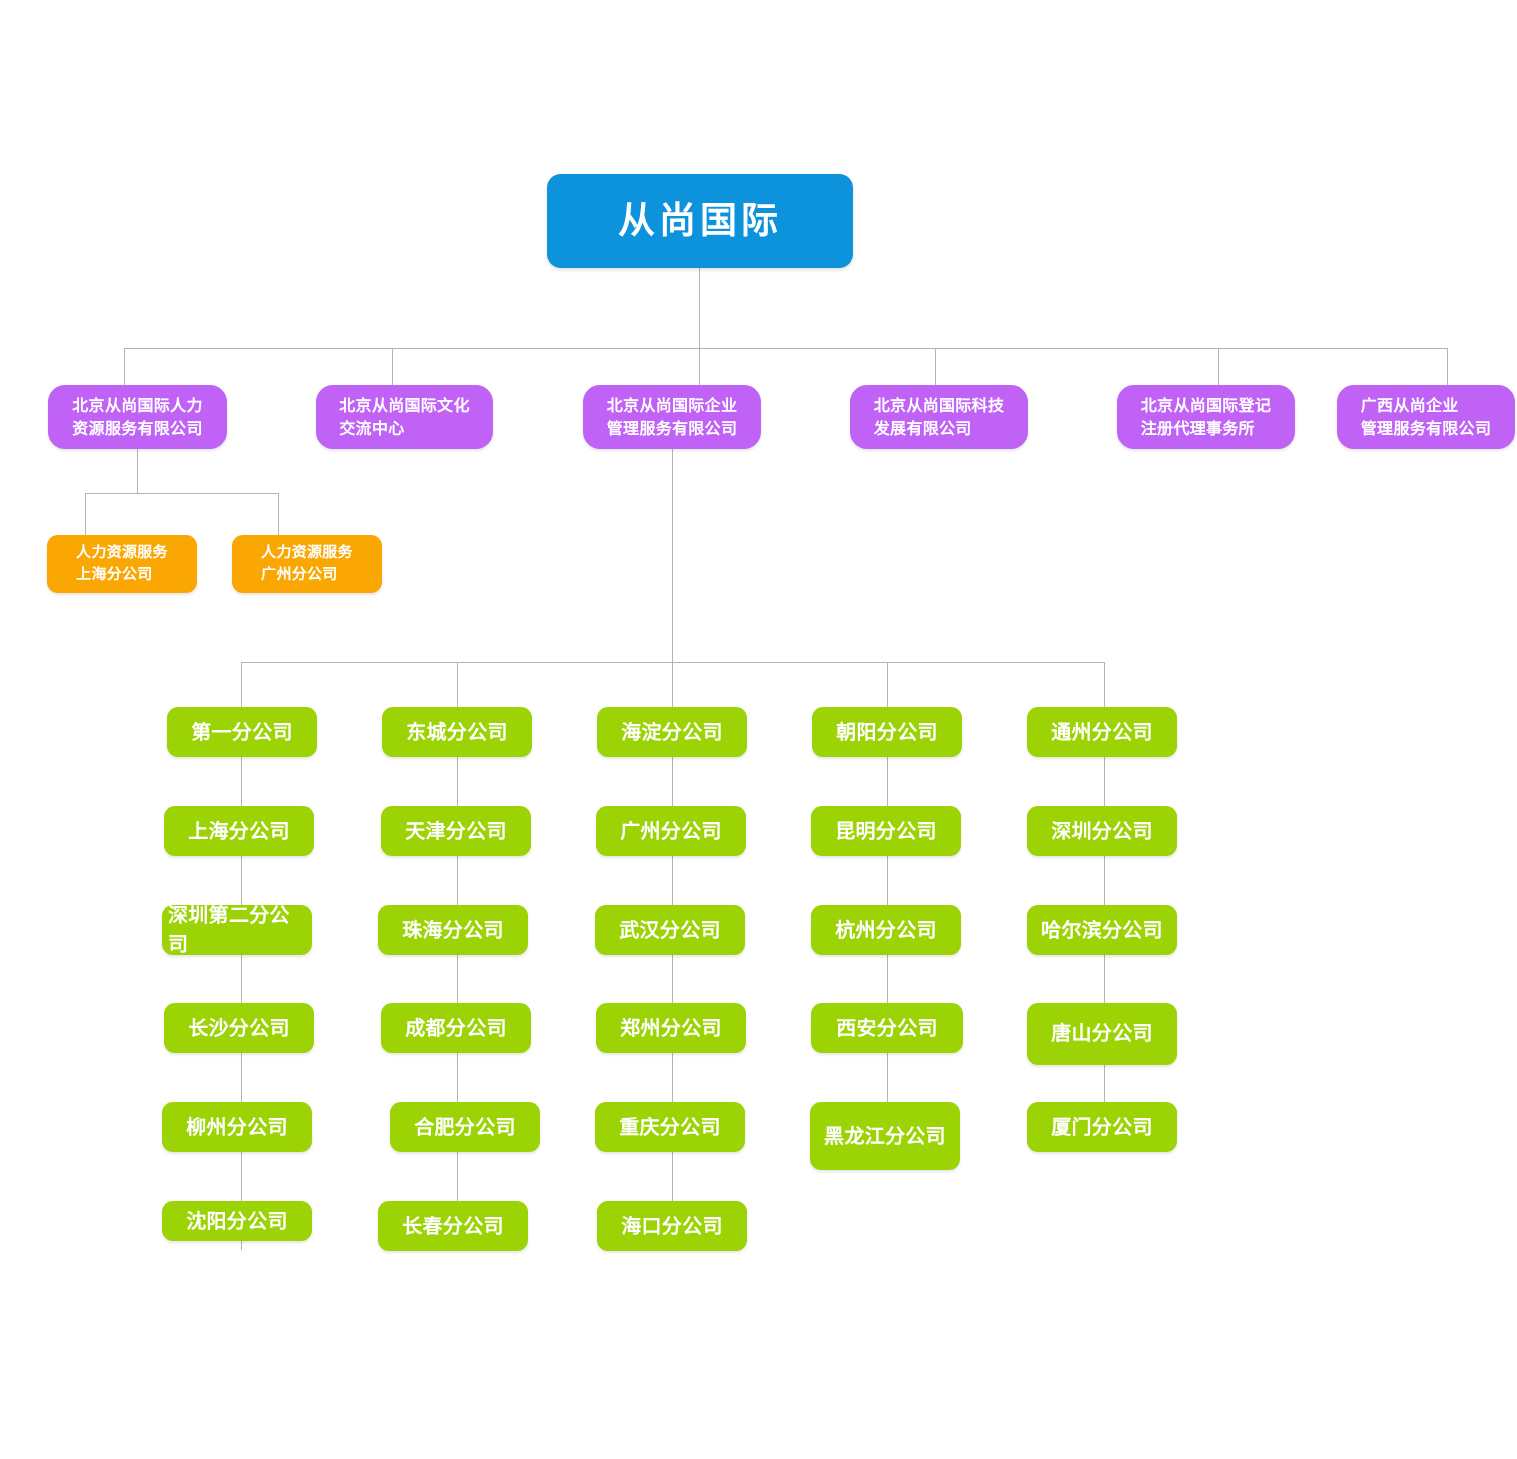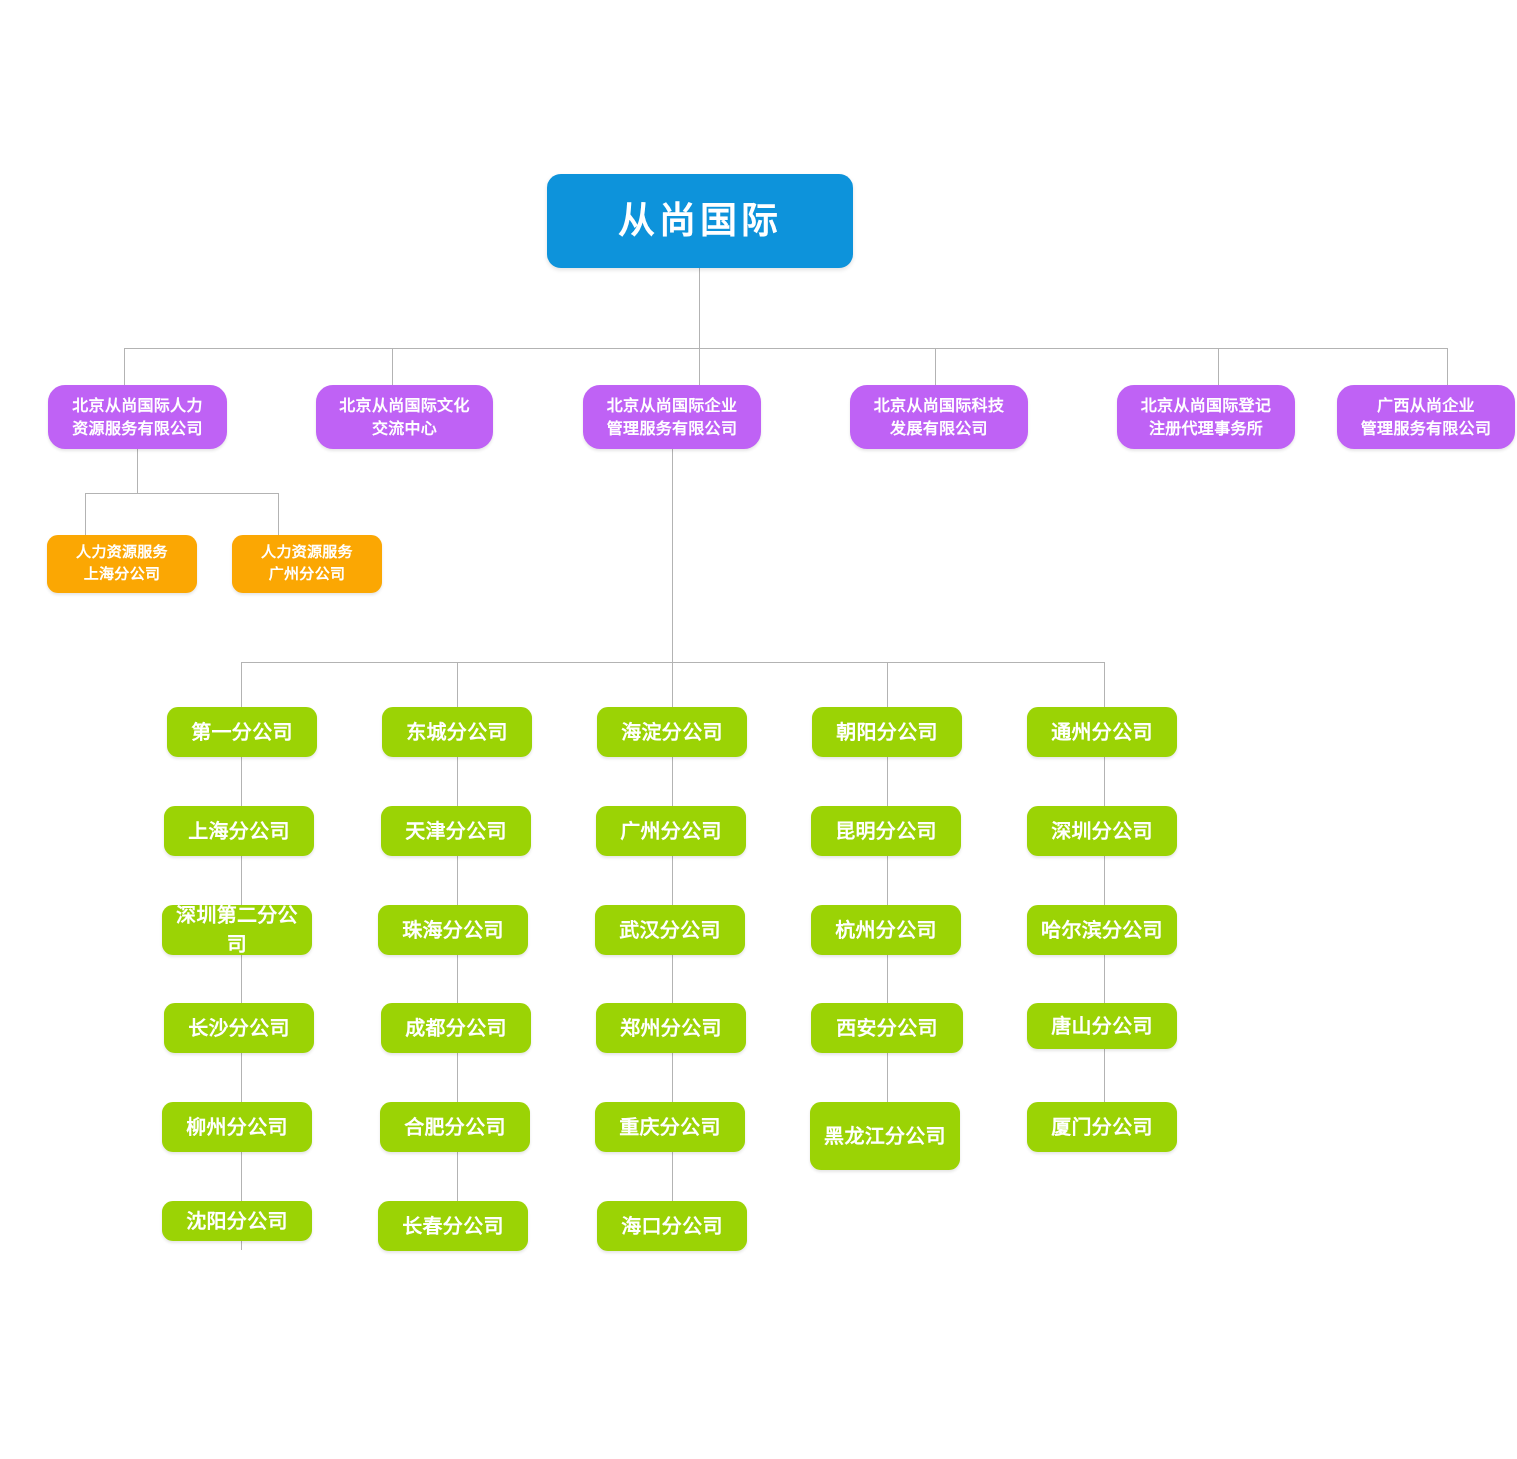--- a/index.html
+++ b/index.html
@@ -28,21 +28,20 @@
   .line.v { width: 1px; }
   .line.h { height: 1px; }
 
   
   .node {
     position: absolute;
     box-sizing: border-box;
     display: flex;
     align-items: center;
     justify-content: center;
-    text-align: center;
     color: #ffffff;
     border-radius: 10px;
     z-index: 3;
     line-height: 1.45;
     padding: 20px 6px;
     white-space: pre-line;
     letter-spacing: 0.3px;
   }
 
   
@@ -135,35 +134,35 @@
   <div class="node branch-green" style="left:164px; top:806px; width:150px; height:50px;">上海分公司</div>
   <div class="node branch-green" style="left:162px; top:905px; width:150px; height:50px;">深圳第二分公司</div>
   <div class="node branch-green" style="left:164px; top:1003px; width:150px; height:50px;">长沙分公司</div>
   <div class="node branch-green" style="left:162px; top:1102px; width:150px; height:50px;">柳州分公司</div>
   <div class="node branch-green" style="left:162px; top:1201px; width:150px; height:32px;">沈阳分公司</div>
 
   <div class="node branch-green" style="left:382px; top:707px; width:150px; height:50px;border-radius:11px;">东城分公司</div>
   <div class="node branch-green" style="left:381px; top:806px; width:150px; height:50px;">天津分公司</div>
   <div class="node branch-green" style="left:378px; top:905px; width:150px; height:50px;">珠海分公司</div>
   <div class="node branch-green" style="left:381px; top:1003px; width:150px; height:50px;">成都分公司</div>
-  <div class="node branch-green" style="left:380px; top:1102px; width:150px; height:50px;">合肥分公司</div>
+  <div class="node branch-green" style="left:390px; top:1102px; width:150px; height:50px;">合肥分公司</div>
   <div class="node branch-green" style="left:378px; top:1201px; width:150px; height:50px;">长春分公司</div>
 
   <div class="node branch-green" style="left:597px; top:707px; width:150px; height:50px;">海淀分公司</div>
   <div class="node branch-green" style="left:596px; top:806px; width:150px; height:50px;">广州分公司</div>
   <div class="node branch-green" style="left:595px; top:905px; width:150px; height:50px;">武汉分公司</div>
   <div class="node branch-green" style="left:596px; top:1003px; width:150px; height:50px;">郑州分公司</div>
   <div class="node branch-green" style="left:595px; top:1102px; width:150px; height:50px;">重庆分公司</div>
   <div class="node branch-green" style="left:597px; top:1201px; width:150px; height:50px;">海口分公司</div>
 
   <div class="node branch-green" style="left:812px; top:707px; width:150px; height:50px;">朝阳分公司</div>
   <div class="node branch-green" style="left:811px; top:806px; width:150px; height:50px;">昆明分公司</div>
   <div class="node branch-green" style="left:811px; top:905px; width:150px; height:50px;">杭州分公司</div>
   <div class="node branch-green" style="left:811px; top:1003px; width:152px; height:50px;">西安分公司</div>
   <div class="node branch-green" style="left:810px; top:1102px; width:150px; height:68px;">黑龙江分公司</div>
 
   <div class="node branch-green" style="left:1027px; top:707px; width:150px; height:50px;">通州分公司</div>
   <div class="node branch-green" style="left:1027px; top:806px; width:150px; height:50px;">深圳分公司</div>
   <div class="node branch-green" style="left:1027px; top:905px; width:150px; height:50px;">哈尔滨分公司</div>
-  <div class="node branch-green" style="left:1027px; top:1003px; width:150px; height:46px;">唐山分公司</div>
+  <div class="node branch-green" style="left:1027px; top:1003px; width:150px; height:62px;font-family:Liberation Mono, monospace;">唐山分公司</div>
   <div class="node branch-green" style="left:1027px; top:1102px; width:150px; height:50px;">厦门分公司</div>
 
 </div>
 
 </body></html>

